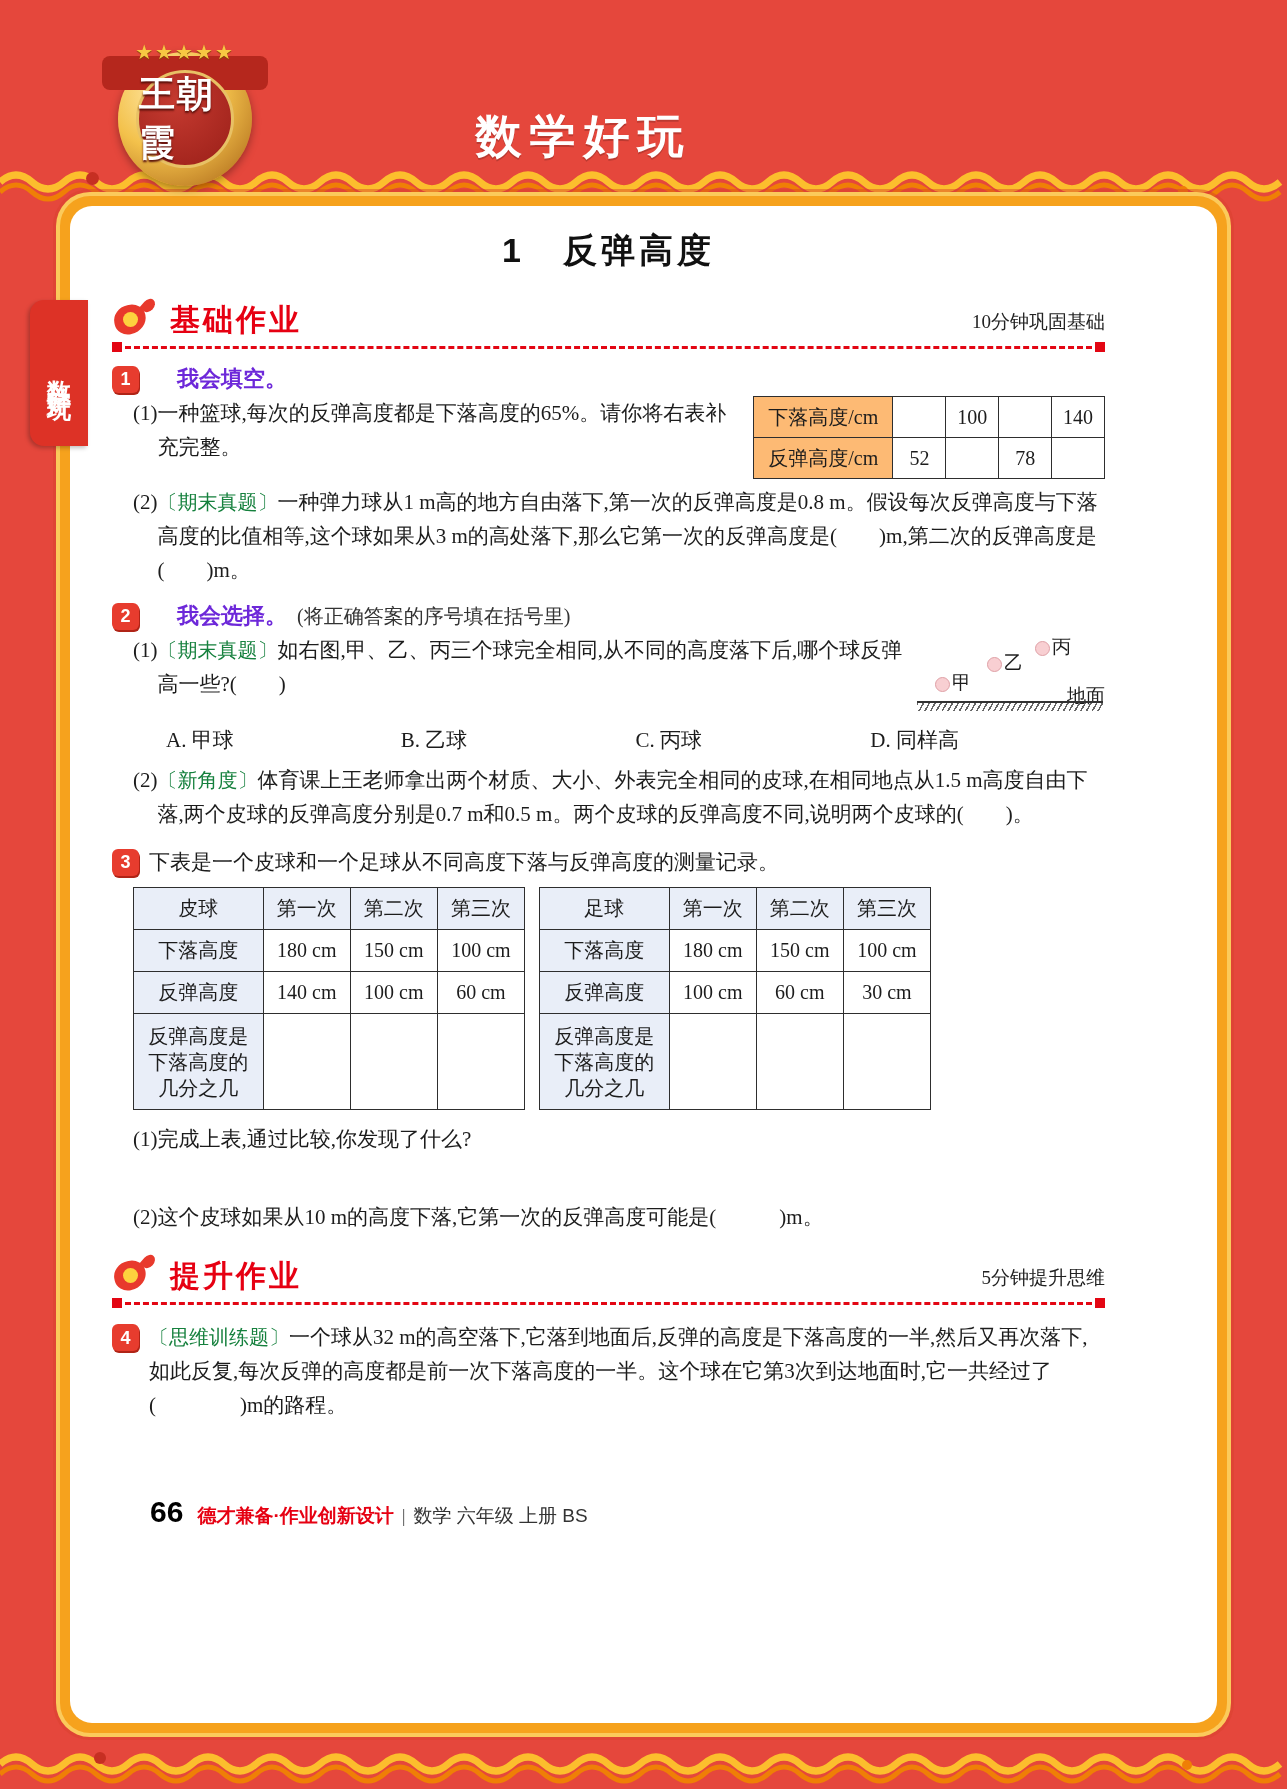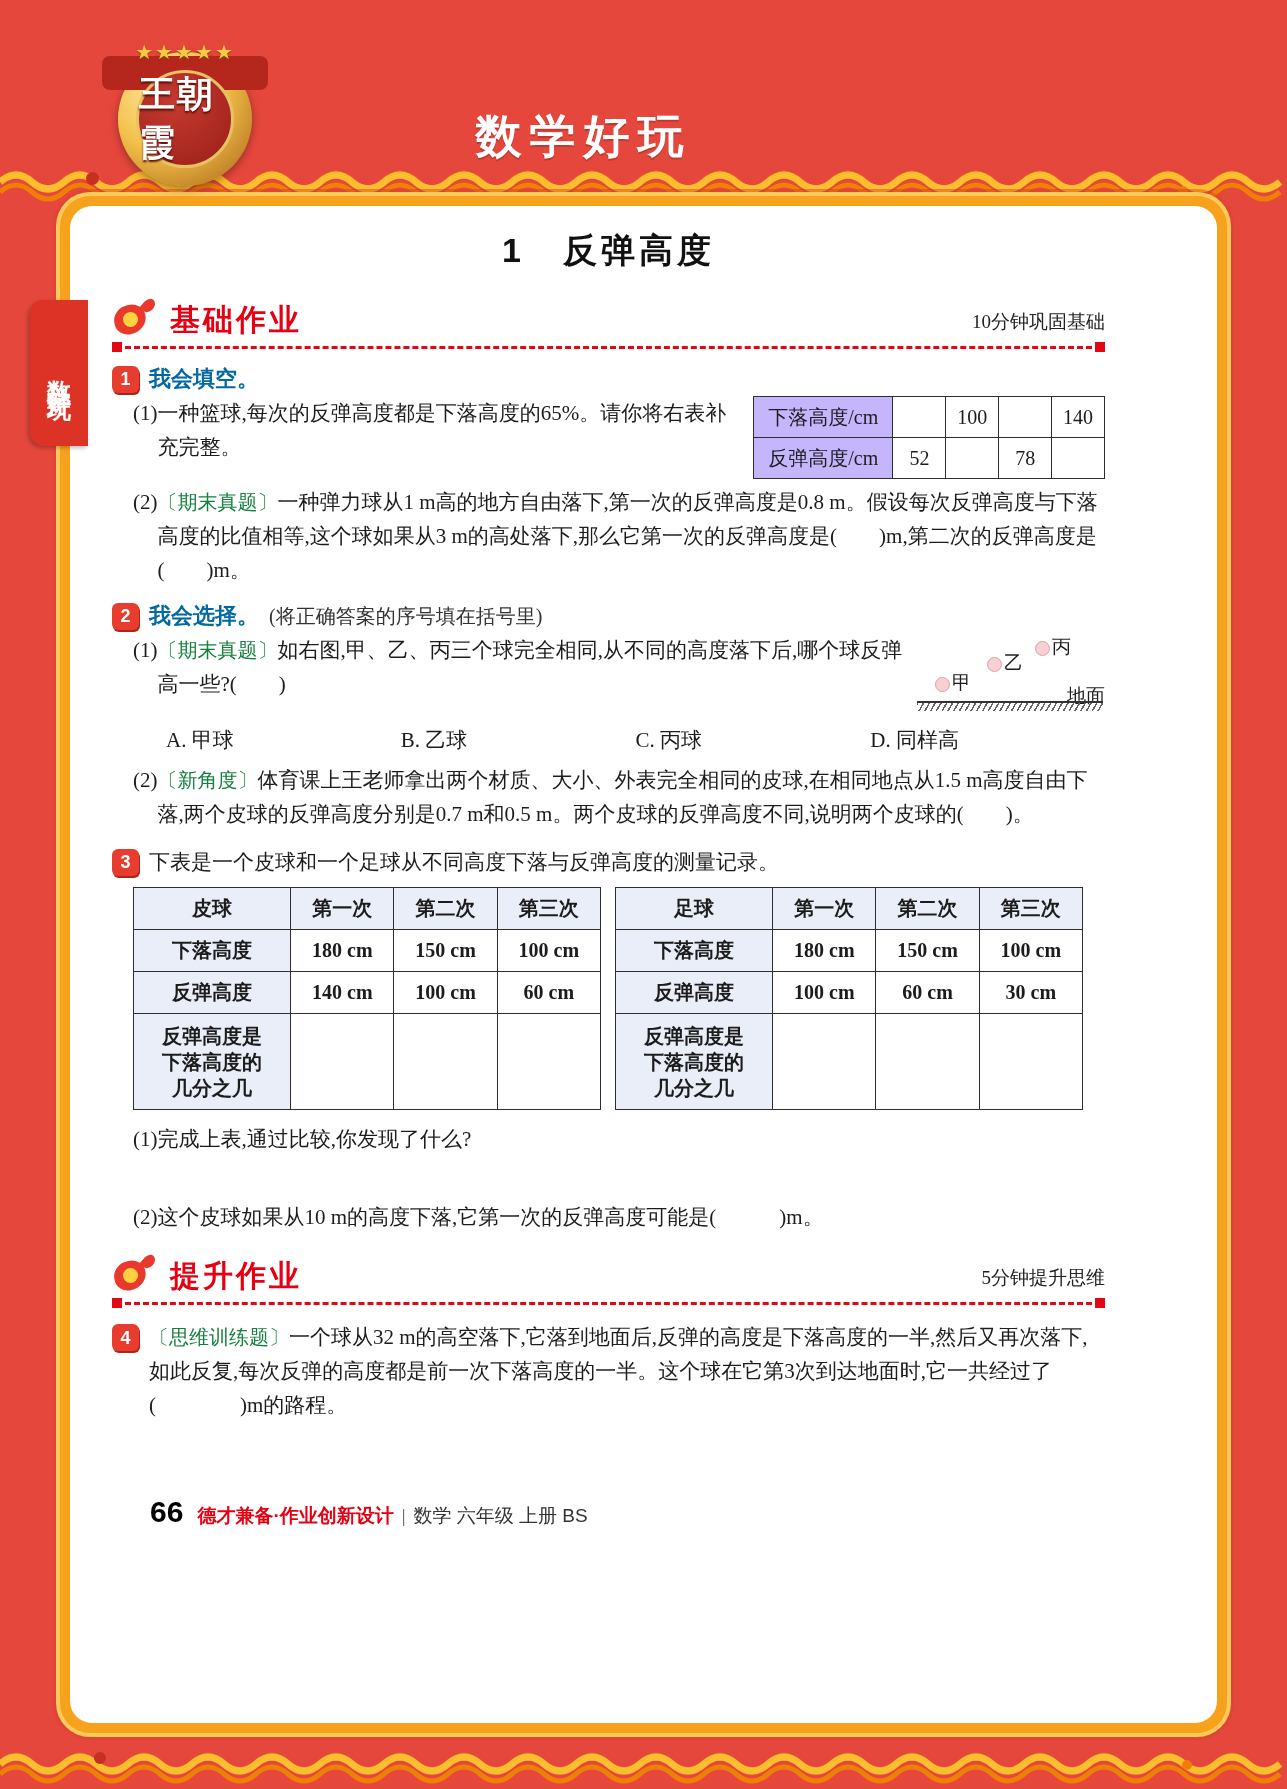--- a/index.html
+++ b/index.html
@@ -84,60 +84,60 @@
   .dash-line { margin-top:4px; display:flex; align-items:center; height:10px; }
   .dash-line .sq { width:10px; height:10px; background:#e30613; flex:none; }
   .dash-line .ln { flex:1; border-top:3px dashed #e30613; margin:0 3px; height:0; }
 
   .q-head { margin-top:12px; display:flex; align-items:center; gap:10px; }
   .q-head-top { align-items:flex-start; }
   .badge { width:27px; height:27px; flex:none; background:#e73c2e; border-radius:6px;
     color:#fff; font-weight:bold; font-size:18px; display:flex; align-items:center;
     justify-content:center; font-family:"Liberation Sans","DejaVu Sans",sans-serif;
     box-shadow:1px 2px 0 #b02417; }
-  .q-title { font-size:22px; font-weight:bold; color:#0369a1;
-    font-family:Liberation Serif, serif; }
+  .q-title { font-size:22px; font-weight:bold; color:#6d28d9;
+    font-family:Liberation Serif, serif;margin-left:28px; }
   .q-title-note { font-size:20px; color:#333; }
 
   .body-text { font-size:21px; line-height:34px; }
   .indent { padding-left:21px; }
   .item { display:flex; }
   .item-label { flex:none; white-space:nowrap; }
   .item-body { flex:1; }
   .tag { color:#15803d; font-size:20px; }
 
   
   .q1-row { margin-top:2px; display:flex; gap:16px; align-items:flex-start; }
   .q1-row .item { flex:1; }
   table { border-collapse:collapse; }
   td { border:1.5px solid #2e2e2e; text-align:center; font-size:20px; padding:0 4px; }
   .fill-table { width:352px; flex:none; }
   .fill-table td { height:41px; width:53px; }
-  .fill-table td.fh { width:140px; background:#c4b5fd; }
+  .fill-table td.fh { width:140px; background:#fdba74; }
 
   .options { margin-top:2px; display:flex; padding-left:54px; font-size:21px; line-height:34px; }
   .options span { width:25%; }
 
   
   .q2-row { margin-top:2px; display:flex; gap:8px; align-items:flex-start; }
   .q2-row .item { flex:1; }
   .diagram { position:relative; width:192px; height:84px; flex:none; margin-top:4px; }
   .ball { position:absolute; display:flex; align-items:flex-end; gap:2px; font-size:19px; line-height:1; }
   .ball .dot { width:15px; height:15px; border-radius:50%; background:#f8cfd2; border:1px solid #dfa0a6; }
   .ball-jia  { left:22px;  top:36px; }
   .ball-yi   { left:74px;  top:16px; }
   .ball-bing { left:122px; top:0; }
   .ground { position:absolute; left:4px; right:2px; top:64px; height:10px;
     border-top:2.5px solid #333;
     background:repeating-linear-gradient(120deg,#666 0 1.5px,transparent 1.5px 5px); }
   .ground-label { position:absolute; right:0; top:42px; font-size:19px; }
 
   
   .tables-row { margin-top:8px; display:flex; gap:14px; padding-left:21px; }
-  .m-table { width:468px;font-weight:bold; }
+  .m-table { width:392px; }
   .m-table td { height:42px; width:92px; }
   .m-table td.fh { width:140px; }
   .m-table tr.hr td, .m-table td.fh { background:#e9eef8; }
   .m-table tr.tall td { height:96px; }
   .multiline { white-space:pre-line; line-height:26px; }
   .answer-space { height:44px; }
 
   
   .footer { position:absolute; left:42px; top:1289px; display:flex; align-items:baseline; gap:14px; }
   .page-num { font-size:30px; font-weight:bold; color:#000000;

